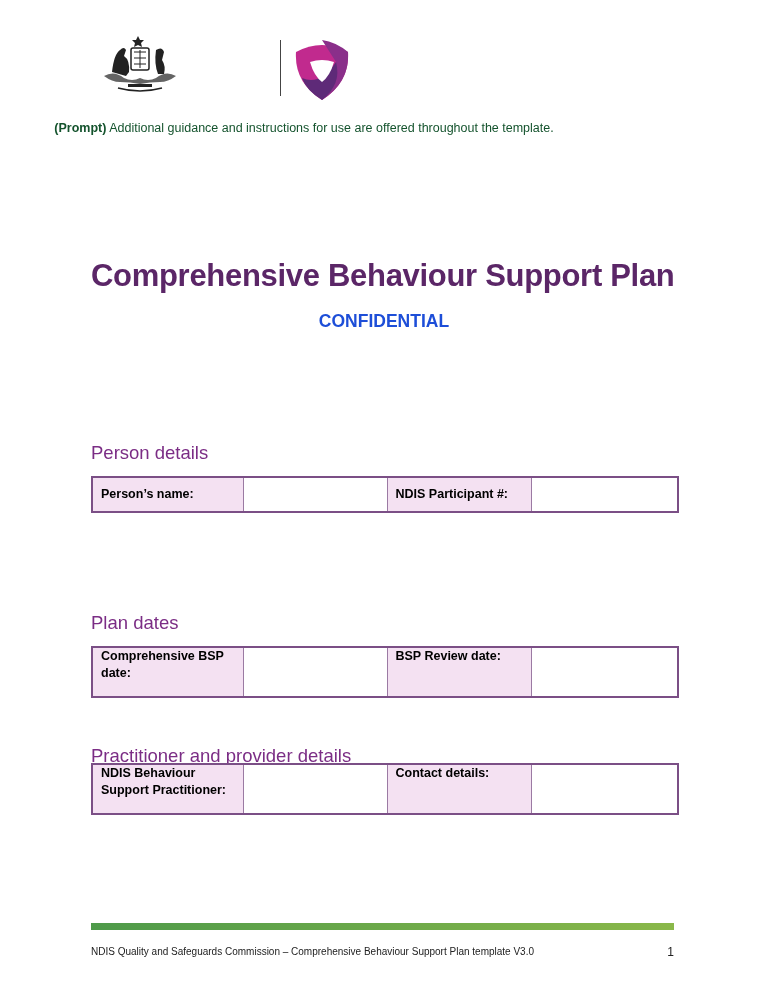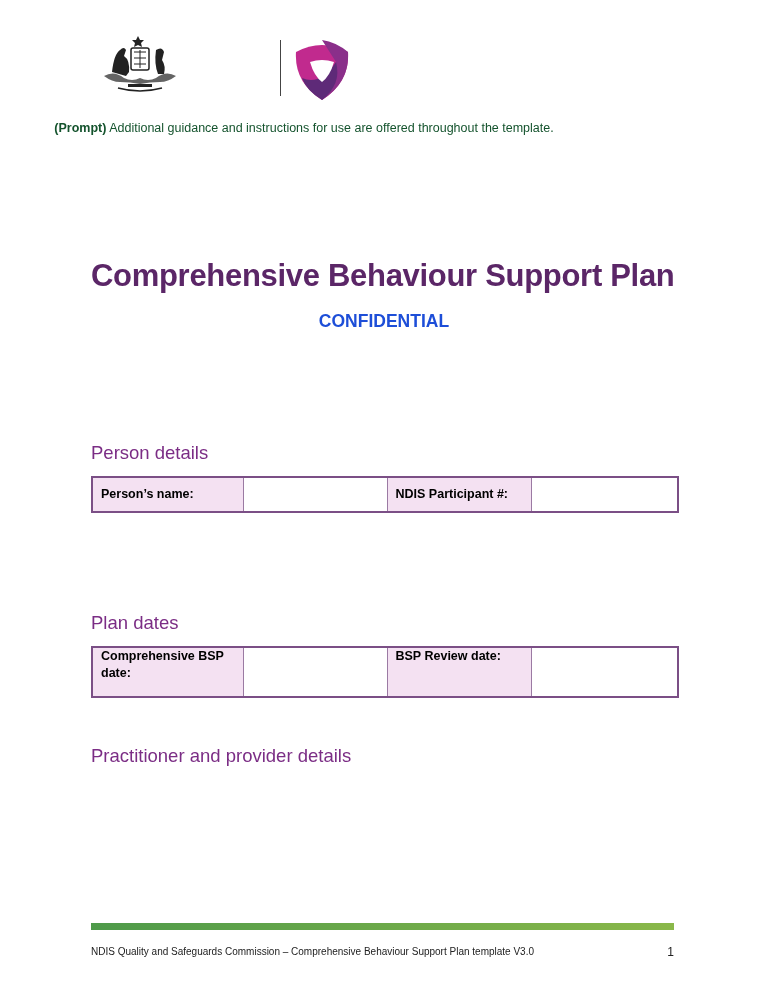--- a/index.html
+++ b/index.html
@@ -102,18 +102,24 @@
 
 <div class="h2" style="top:729px;margin-top:16px;">Practitioner and provider details</div>
 <table class="grid tall" style="top:763px;">
   <colgroup>
       <col style="width:151px">
       <col style="width:144px">
       <col style="width:144px">
       <col style="width:147px">
     </colgroup>
   <tbody>
+      <tr style="height:50px">
+    <td class="lbl">NDIS Behaviour Support Practitioner:</td>
+    <td class="val"></td>
+    <td class="lbl">Contact details:</td>
+    <td class="val"></td>
+  </tr>
 </tbody>
   </table>
 
 <div class="footer-bar"></div>
 <div class="footer-text">NDIS Quality and Safeguards Commission – Comprehensive Behaviour Support Plan template V3.0</div>
 <div class="page-num">1</div>
 
 </body></html>

